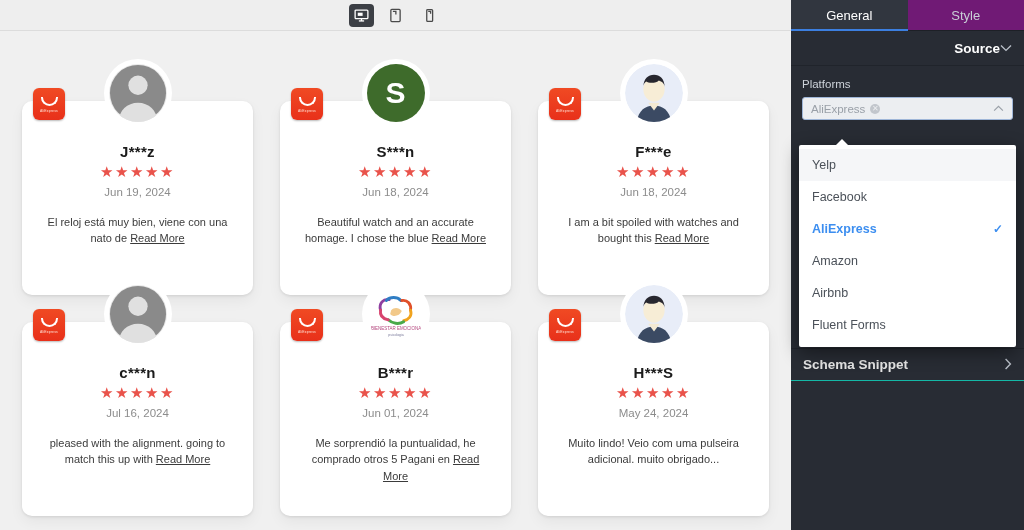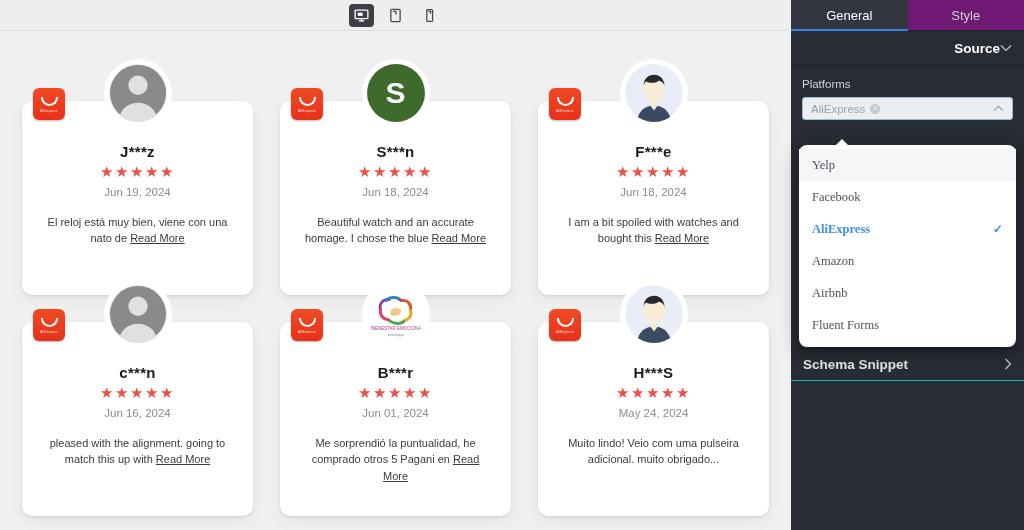--- a/index.html
+++ b/index.html
@@ -127,23 +127,23 @@
   }
   .chip { display: flex; align-items: center; gap: 5px; font-size: 11.5px; color: #9aa0a8; }
   .chip-x {
     width: 10px; height: 10px; border-radius: 50%; background: #c2c6cc;
     color: #eceef1; font-size: 8px; line-height: 10px; text-align: center;
   }
   .select-arrow { margin-left: auto; color: #9aa0a8; font-size: 10px; }
 
   .dropdown {
     position: absolute; left: 8px; right: 8px; top: 145px;
-    background: #ffffff; border-radius: 8px;
+    background: #ffffff; border-radius: 2px;
     box-shadow: 0 5px 18px rgba(0,0,0,.45);
-    padding: 4px 0 6px 0; z-index: 20; font-family: Liberation Serif, serif;
+    padding: 4px 0 6px 0; z-index: 20;
   }
   .dropdown::before {
     content: ""; position: absolute; top: -6px; left: 36px;
     border-left: 7px solid transparent; border-right: 7px solid transparent;
     border-bottom: 7px solid #ffffff;
   }
   .opt {
     height: 32px; display: flex; align-items: center;
     padding: 0 13px; font-size: 12.5px; color: #4b5159; cursor: pointer;
   }
@@ -252,21 +252,21 @@
           <div class="avatar">
             <svg viewBox="0 0 60 60">
                 <rect width="60" height="60" fill="#e9e9e9"></rect>
                 <circle cx="30" cy="30" r="29" fill="#8a8a8a"></circle>
                 <circle cx="30" cy="22" r="10" fill="#e0e0e0"></circle>
                 <path d="M10 60c0-12 9-20 20-20s20 8 20 20z" fill="#e0e0e0"></path>
               </svg>
           </div>
           <div class="rv-name">c***n</div>
           <div class="rv-stars">★★★★★</div>
-          <div class="rv-date">Jun 16, 2024</div>
+          <div class="rv-date">Jul 16, 2024</div>
           <div class="rv-text"><span>pleased with the alignment. going to match this up with </span><span class="rv-more">Read More</span></div>
         </div>
 
         <div class="card">
           <div class="badge">
             <div class="smile"></div>
             <div class="bname">AliExpress</div>
           </div>
           <div class="avatar">
             <svg viewBox="0 0 60 60">

